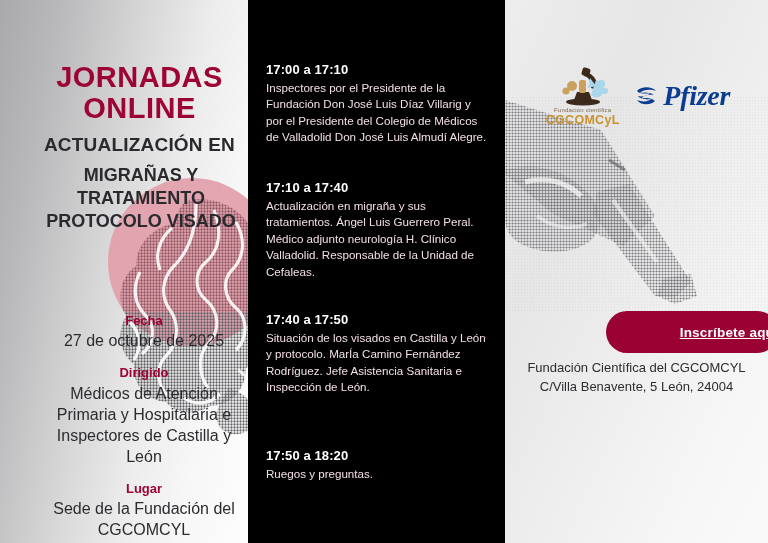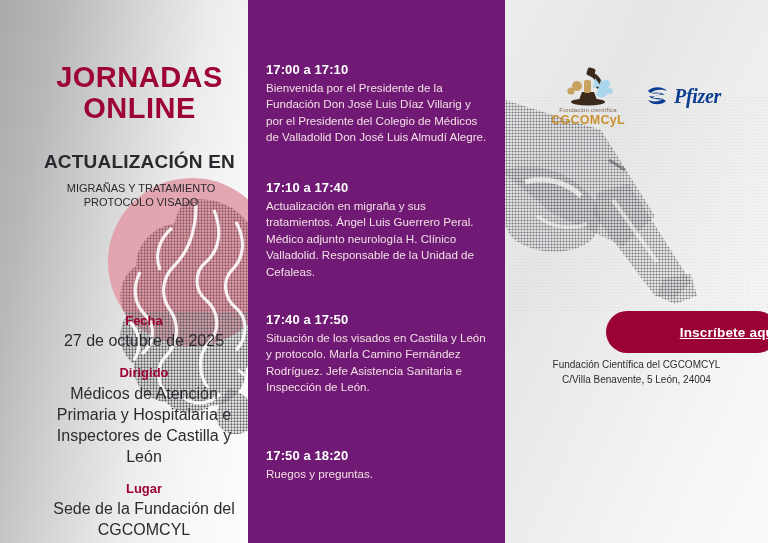--- a/index.html
+++ b/index.html
@@ -35,39 +35,39 @@
   }
   .brain-wrap svg { display:block; }
 
   .title-block { position:absolute; left:32px; top:62px; width:215px; }
   .t-jornadas, .t-online {
     font-size:29px; font-weight:bold; color:#9d0333;
     letter-spacing:.5px; line-height:1.07;
   }
   .t-actualiza {
     font-size:19px; font-weight:bold; color:#2a2a2e;
-    letter-spacing:.2px; margin-top:28px; line-height:1.1;
+    letter-spacing:.2px; margin-top:11px; line-height:1.1;
   }
   .t-migranas {
-    font-size:11px; font-weight:normal; color:#2a2a2e;
+    font-size:18px; font-weight:bold; color:#2a2a2e;
     line-height:1.28; margin-top:8px; margin-left:3px;
   }
 
   .info-block { position:absolute; left:44px; top:305px; width:200px;margin-top:8px; }
   .info-item { margin-bottom:14px; }
   .info-label {
     font-size:13px; font-weight:bold; color:#9d0333;
     line-height:1.25; margin-bottom:1px;
   }
   .info-value { font-size:16px; color:#2c2c30; line-height:1.32; }
 
   
   .center-panel {
     position:absolute; left:248px; top:0; width:257px; height:543px;
-    background:#701a75;
+    background:#000000;
   }
   .sched { position:absolute; left:18px; width:222px; }
   .sched-time {
     font-size:13px; font-weight:bold; color:#ffffff;
     letter-spacing:.1px; margin-bottom:3px;
   }
   .sched-desc {
     font-size:11.6px; color:#f3dfe4; line-height:1.42;
   }
   .s1 { top:62px; }
@@ -95,42 +95,42 @@
     font-size:6px; color:#7b6a52; letter-spacing:.2px; margin-top:1px;
     white-space:nowrap;
   }
   .logo-cgcom-name {
     font-size:12.5px; font-weight:bold; color:#c9922f; letter-spacing:.3px;
     line-height:1; margin-top:1px;
   }
   .logo-pfizer { display:flex; align-items:center; gap:3px; }
   .logo-pfizer-word {
     font-family:"Liberation Serif", serif;
-    font-size:20px; font-style:italic; font-weight:bold;
+    font-size:28px; font-style:italic; font-weight:bold;
     color:#0a3d91; letter-spacing:-.3px;
   }
 
   .hand-wrap {
     position:absolute; left:0; top:96px; width:263px; height:215px;
     overflow:hidden;
   }
 
   .cta-wrap { position:absolute; left:10px; top:311px; width:263px; text-align:right; }
   .cta-button {
     display:inline-block; width:172px; padding:12px 0;
     background:#9a0234; border-radius:24px;
     border:none; cursor:pointer;
   }
   .cta-label {
     font-size:13.5px; font-weight:bold; color:#ffffff;
     text-decoration:underline; letter-spacing:.2px;
   }
   .address {
     position:absolute; left:0; top:358px; width:263px;
-    text-align:center; font-size:10px; color:#2d2d31; line-height:1.48;
+    text-align:center; font-size:13px; color:#2d2d31; line-height:1.48;
   }
 </style>
 </head>
 <body>
 
 <div id="poster">
 
   <div class="left-panel">
 
     <div class="pink-circle"></div>
@@ -206,21 +206,21 @@
       <div class="info-item">
         <div class="info-label">Lugar</div>
         <div class="info-value">Sede de la Fundación del CGCOMCYL</div>
       </div>
     </div>
   </div>
 
   <div class="center-panel">
     <div class="sched s1">
       <div class="sched-time">17:00 a 17:10</div>
-      <div class="sched-desc">Bienvenida por el Presidente de la Fundación Don José Luis Díaz Villarig y por el Presidente del Colegio de Médicos de Valladolid Don José Luis Almudí Alegre.</div>
+      <div class="sched-desc">Inspectores por el Presidente de la Fundación Don José Luis Díaz Villarig y por el Presidente del Colegio de Médicos de Valladolid Don José Luis Almudí Alegre.</div>
     </div>
     <div class="sched s2">
       <div class="sched-time">17:10 a 17:40</div>
       <div class="sched-desc">Actualización en migraña y sus tratamientos. Ángel Luis Guerrero Peral. Médico adjunto neurología H. Clínico Valladolid. Responsable de la Unidad de Cefaleas.</div>
     </div>
     <div class="sched s3">
       <div class="sched-time">17:40 a 17:50</div>
       <div class="sched-desc">Situación de los visados en Castilla y León y protocolo. MarÍa Camino Fernández Rodríguez. Jefe Asistencia Sanitaria e Inspección de León.</div>
     </div>
     <div class="sched s4">

